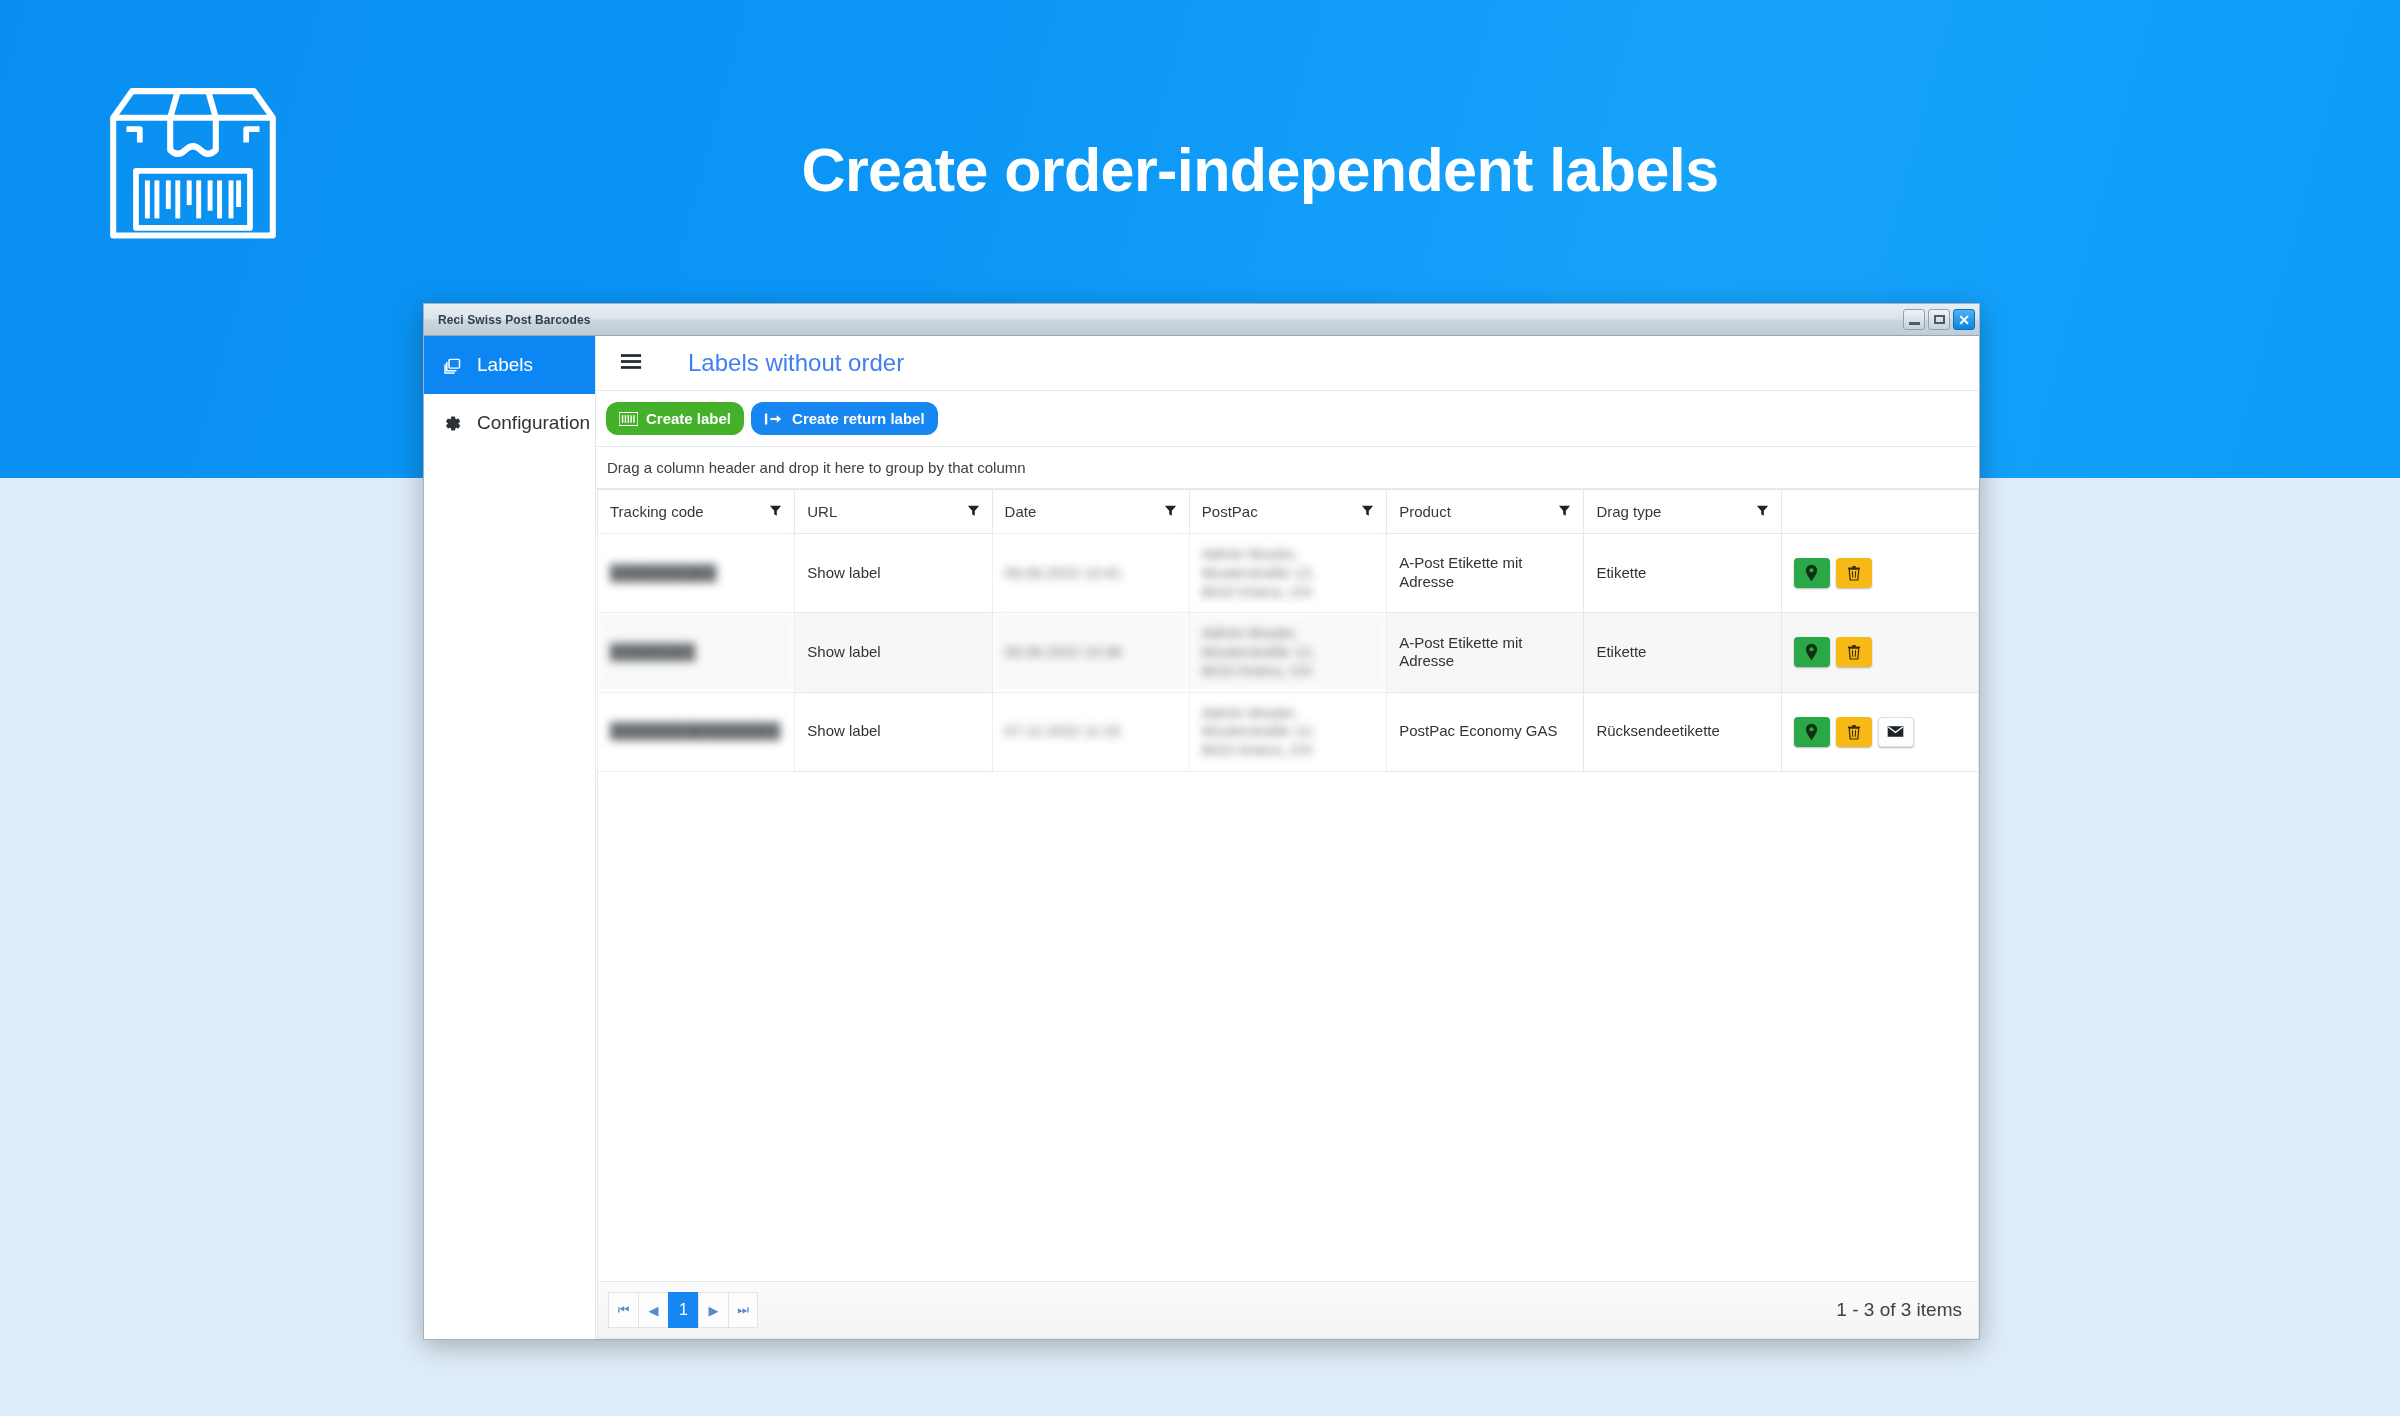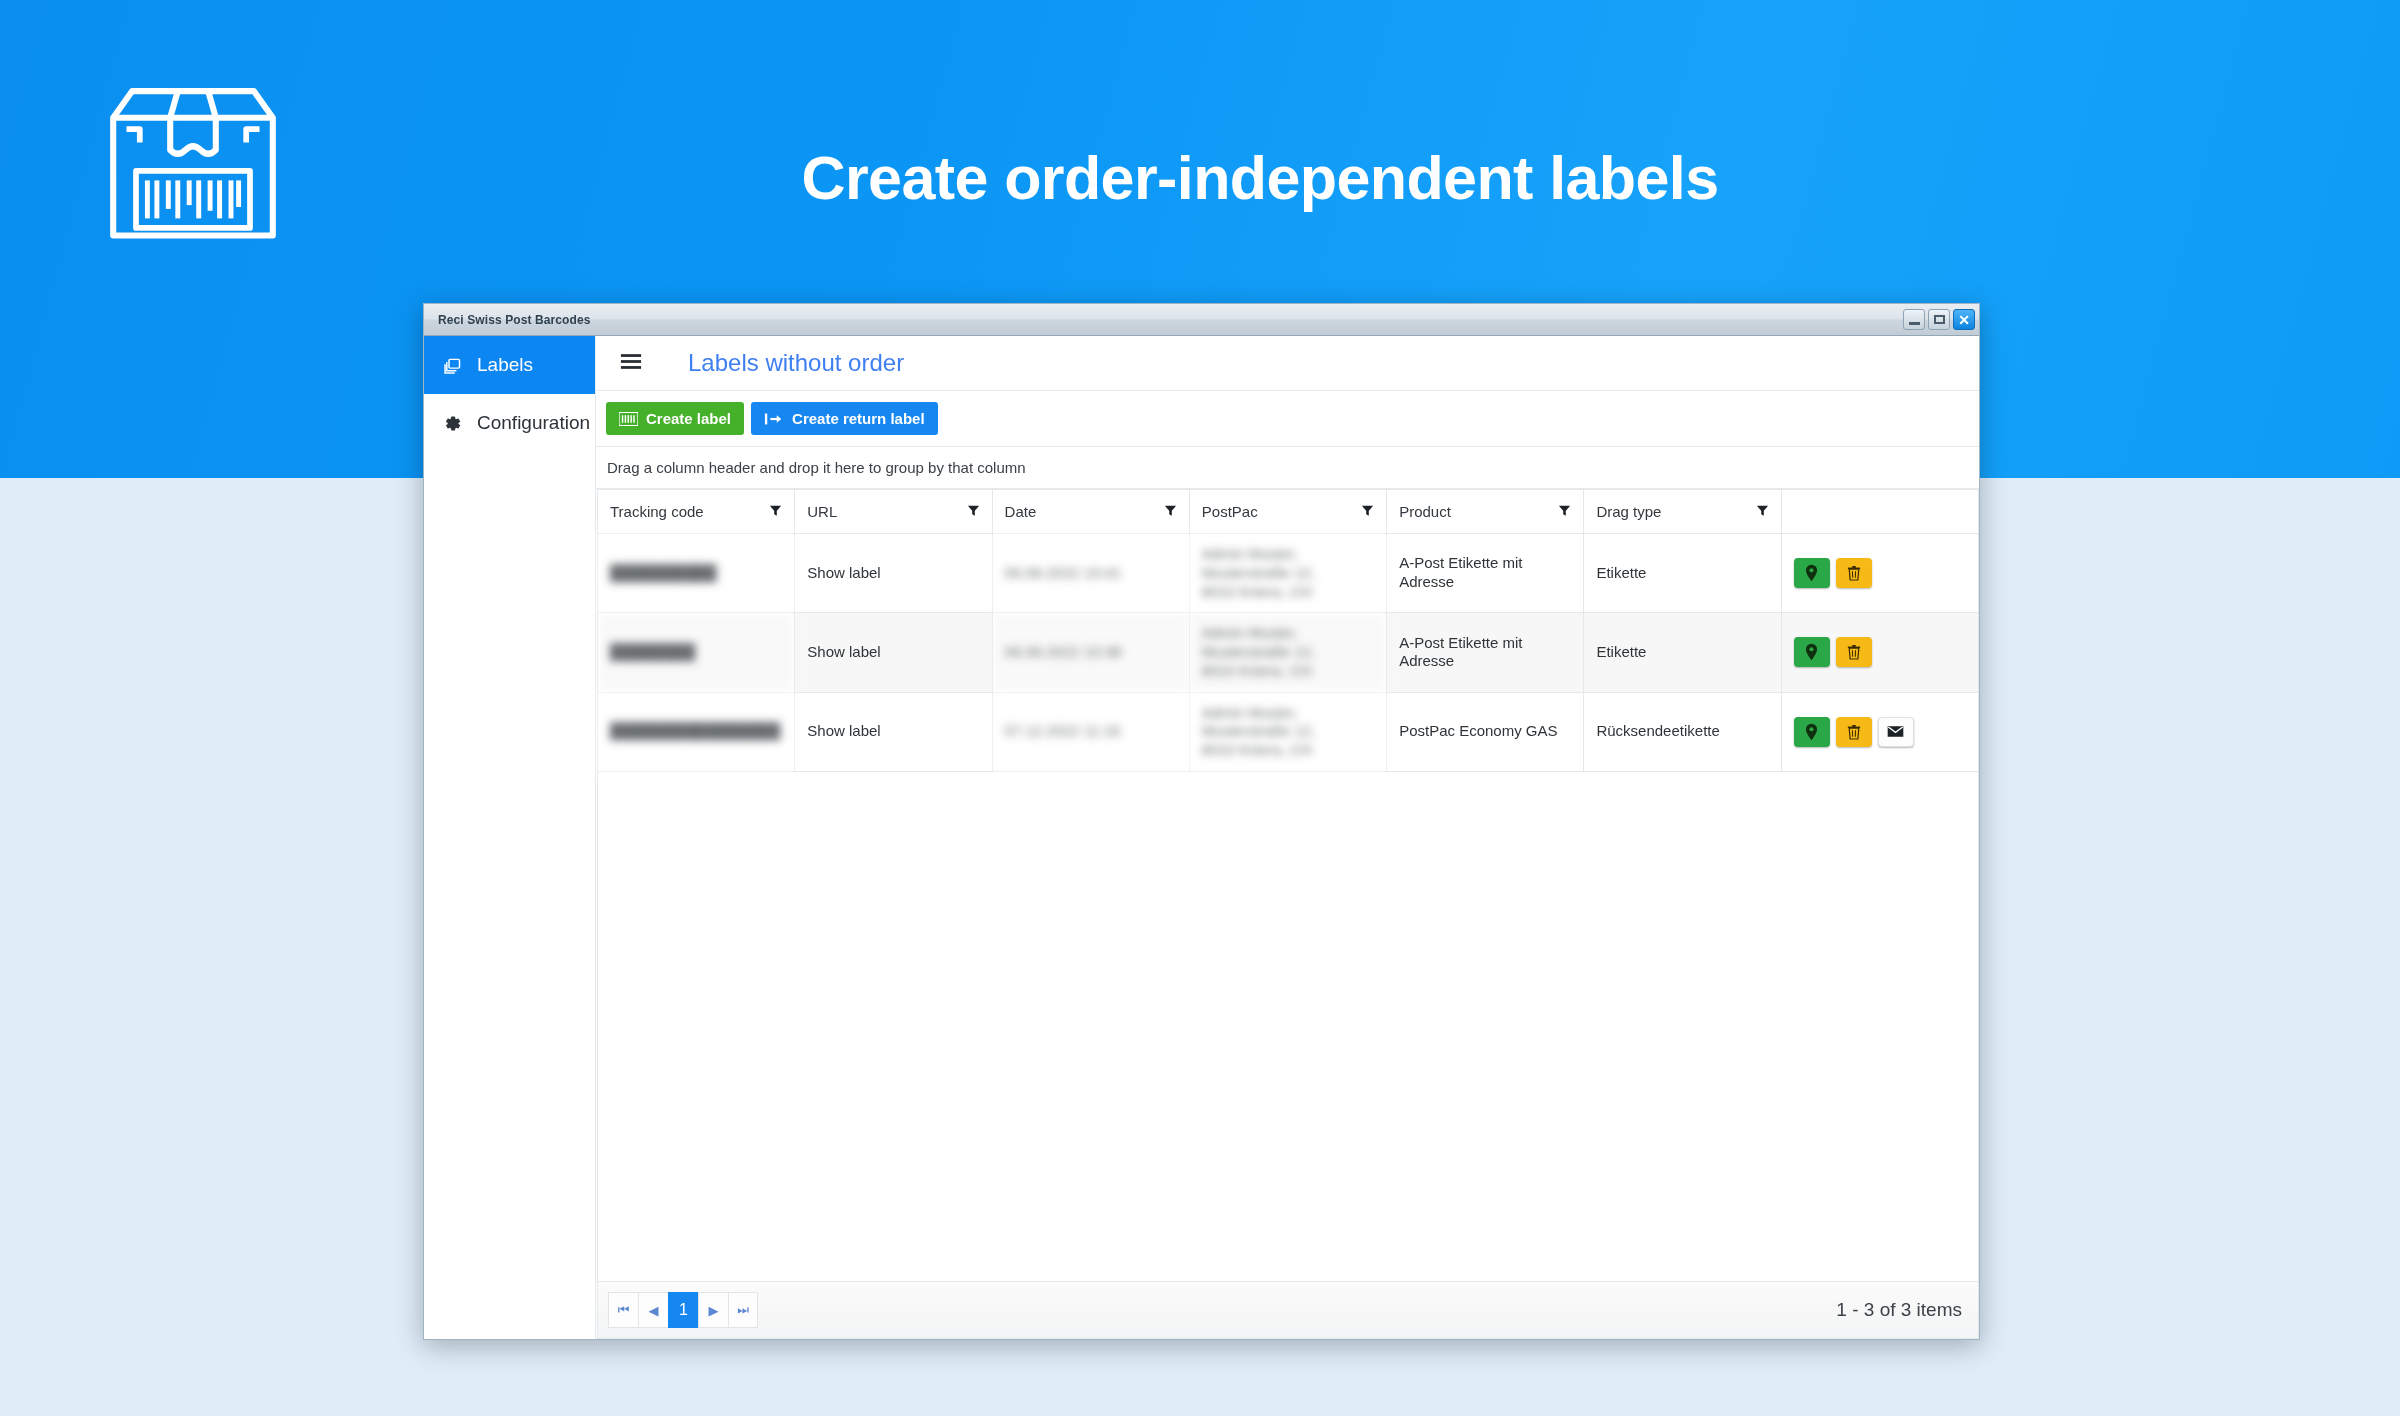--- a/index.html
+++ b/index.html
@@ -29,21 +29,20 @@
   #promo-title {
     position: absolute;
     left: 0; top: 140px;
     width: 2400px;
     text-align: center;
     color: #ffffff;
     font-size: 61px;
     font-weight: bold;
     letter-spacing: -0.6px;
     line-height: 1;
-    margin-top: 8px;
   }
   #promo-title-inner { display: inline-block; padding-left: 120px; }
 
   
   #page-backdrop {
     position: absolute;
     left: 0; top: 478px;
     width: 2400px; height: 938px;
     background: #dfedf9;
   }
@@ -139,21 +138,21 @@
     display: flex;
     align-items: center;
     padding-left: 10px;
     border-bottom: 1px solid #e6eaed;
     background: #ffffff;
   }
   .tb-btn {
     height: 33px;
     display: inline-flex;
     align-items: center;
-    border-radius: 3px;
+    border-radius: 12px;
     color: #ffffff;
     font-size: 15px;
     font-weight: bold;
     padding: 0 13px;
     margin-right: 7px;
     border: none;
     white-space: nowrap;
   }
   .tb-btn.green { background: #45b02a; }
   .tb-btn.blue { background: #1686f0; }

